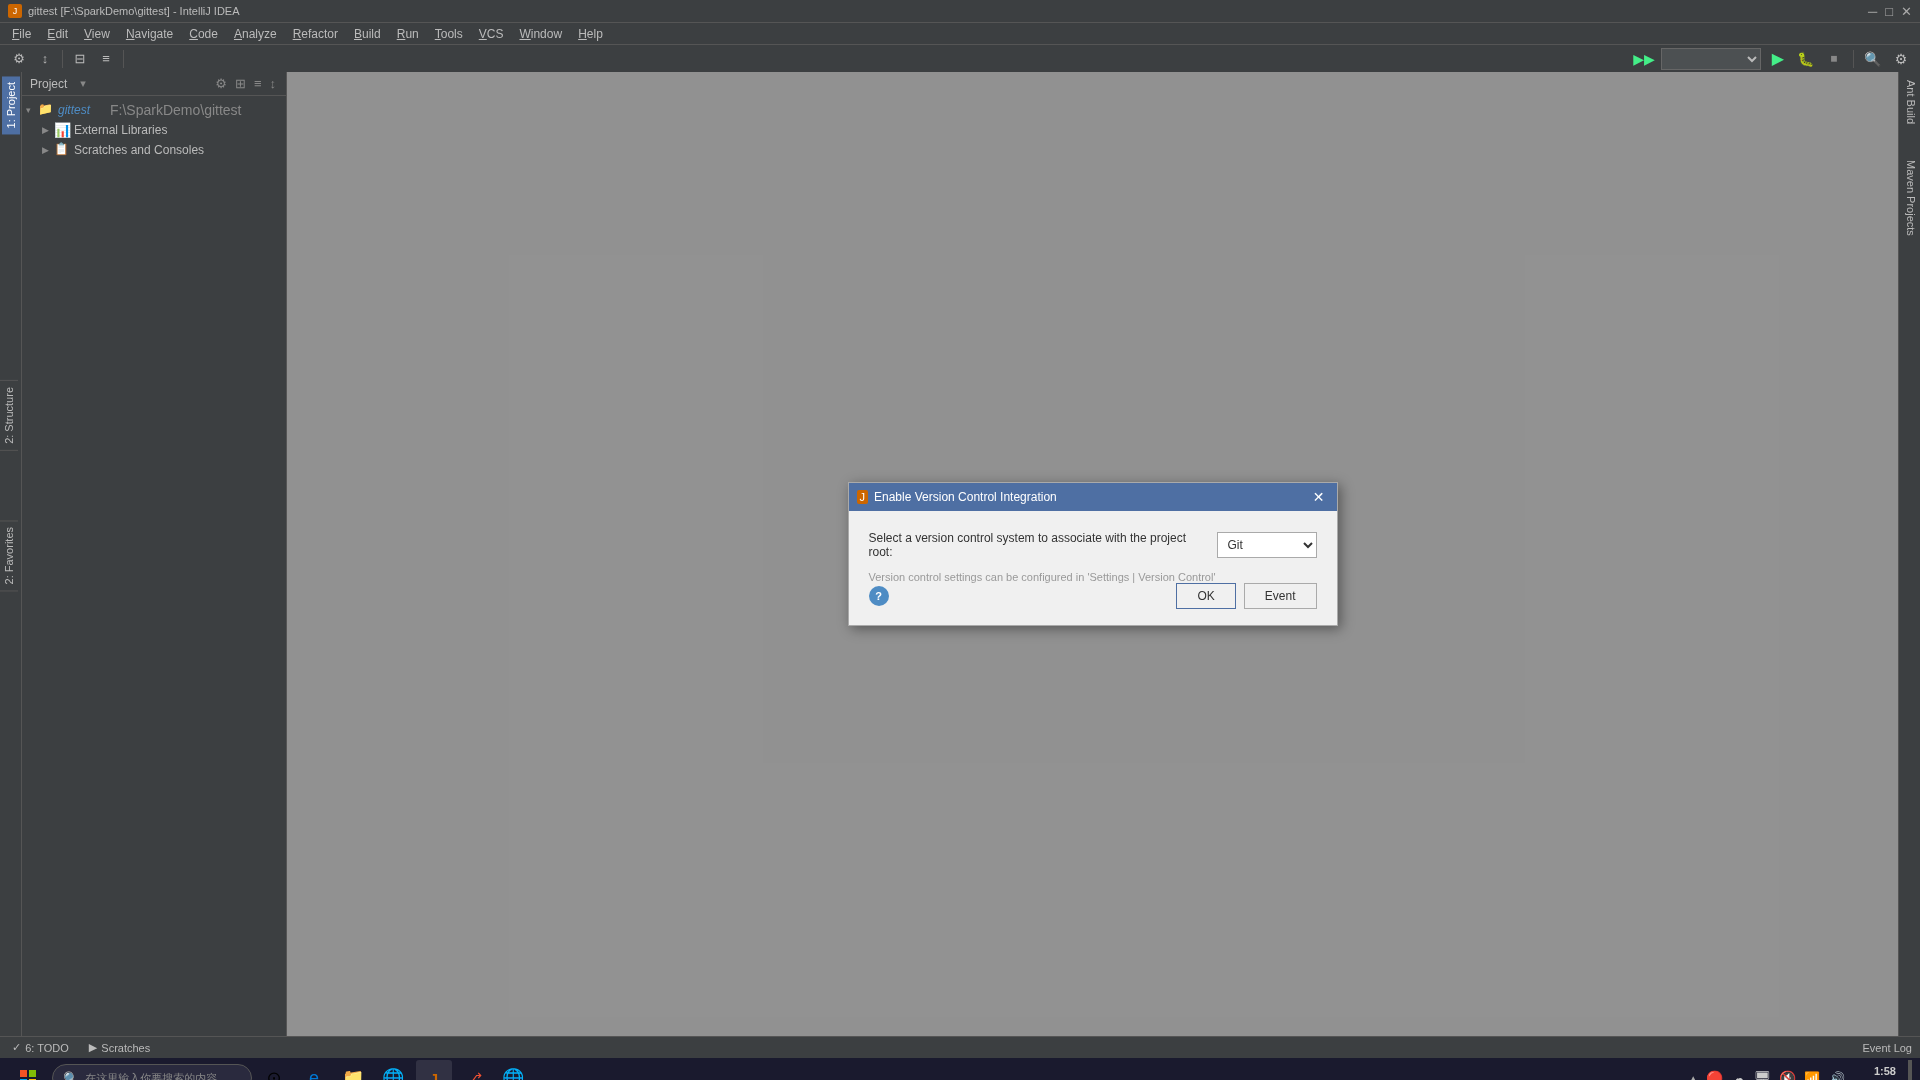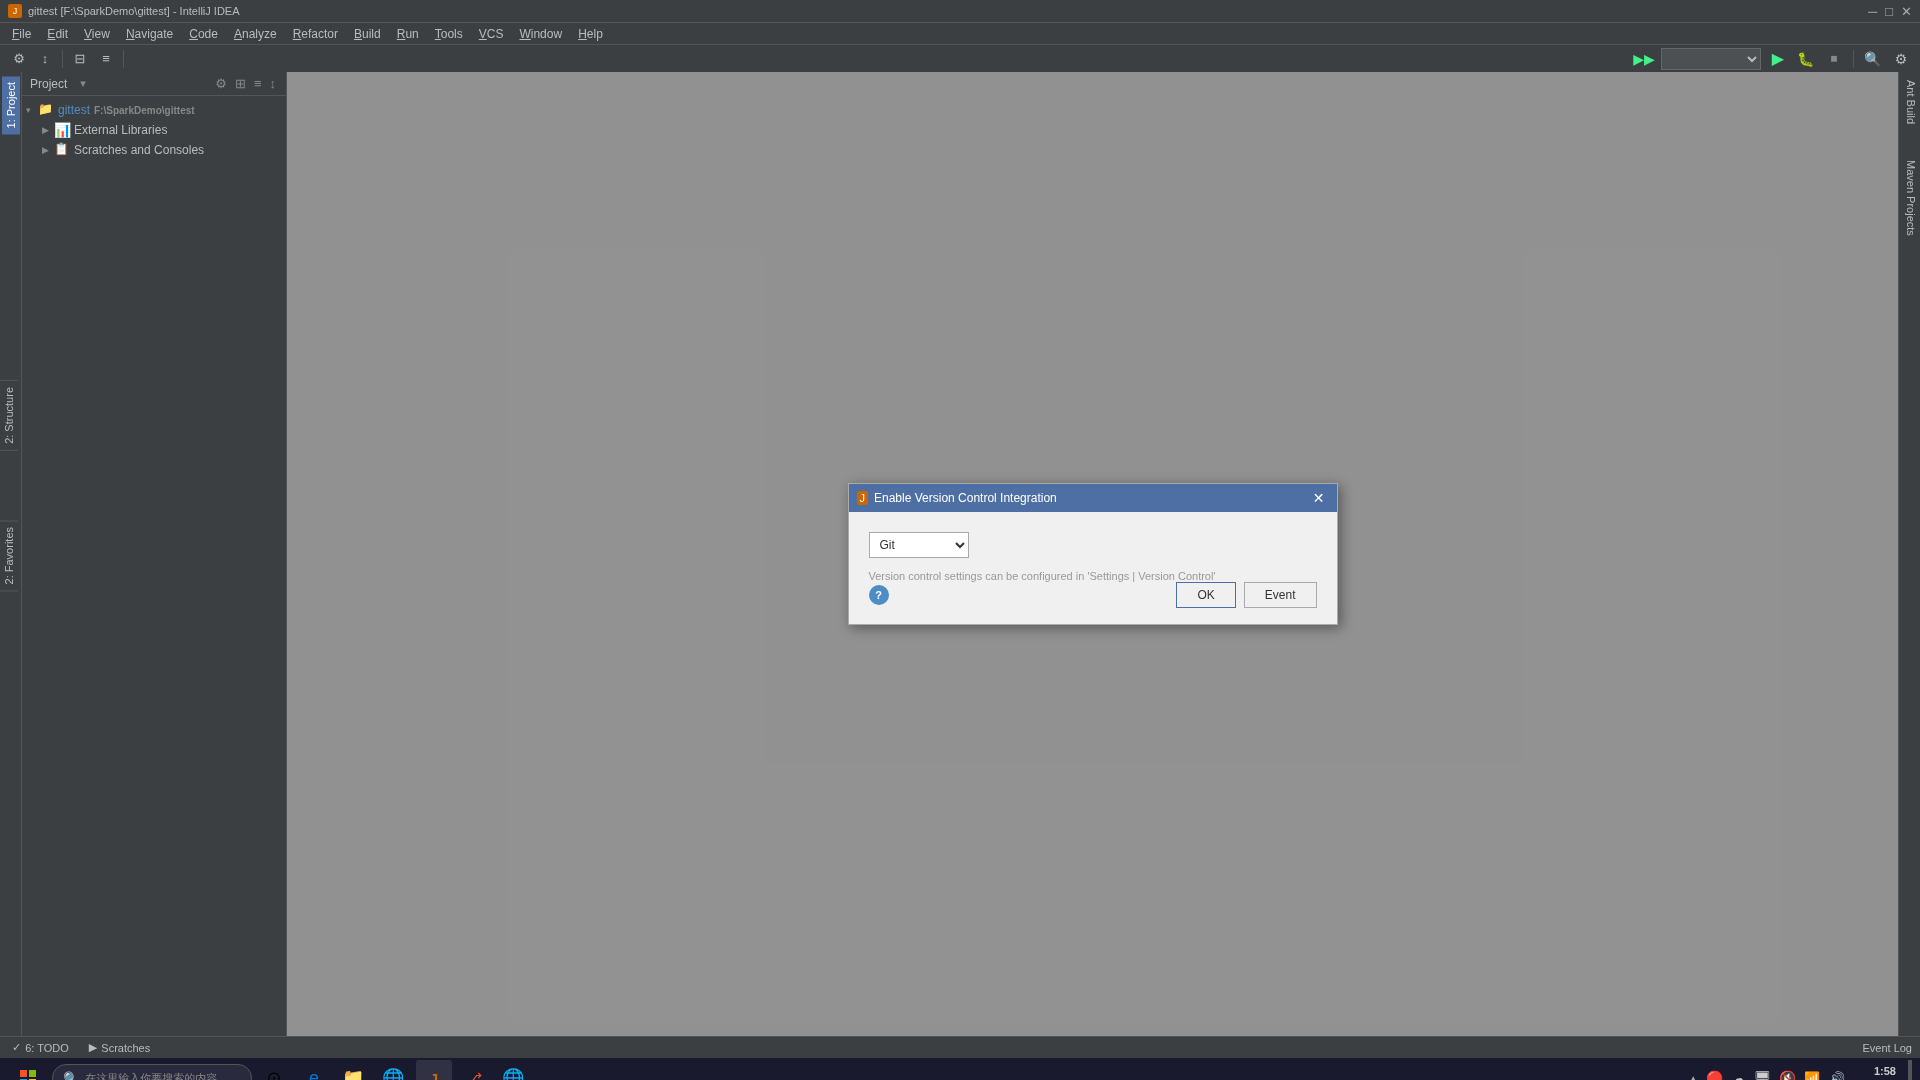--- a/index.html
+++ b/index.html
@@ -493,22 +493,22 @@
         <span class="panel-icon-btn">≡</span>
         <span class="panel-icon-btn">↕</span>
       </div>
     </div>
 
     <div id="project-tree">
 
       <div class="tree-item">
         <span class="tree-arrow">▾</span>
         <span class="tree-icon icon-project">📁</span>
-        <span style="color:#4e8cc4; font-weight:500;">gittest</span>
-        <span style="color:#888; margin-left:4px; font-size:10px;font-weight:bold;">F:\SparkDemo\gittest</span>
+        <span style="color:#4e8cc4; font-weight:500;font-style:italic;">gittest</span>
+        <span style="color:#888; margin-left:20px; font-size:14px;">F:\SparkDemo\gittest</span>
       </div>
 
       <div class="tree-item" style="padding-left: 20px;">
         <span class="tree-arrow">▶</span>
         <span class="tree-icon icon-library" style="color:#6a8ec4; font-size:14px;">📊</span>
         <span>External Libraries</span>
       </div>
 
       <div class="tree-item" style="padding-left: 20px;">
         <span class="tree-arrow">▶</span>
@@ -528,20 +528,21 @@
         <div id="dialog-titlebar">
           <div id="dialog-titlebar-left">
             <span style="font-size:11px; background:#cc6600; color:white; padding:1px 3px; border-radius:2px;">J</span>
             <span>Enable Version Control Integration</span>
           </div>
           <div id="dialog-close-btn">✕</div>
         </div>
 
         <div id="dialog-content">
           <div id="dialog-label-row">
+            <span id="dialog-label">Select a version control system to associate with the project root:</span>
             <select id="vcs-select">
               <option value="Git">Git</option>
               <option value="CVS">CVS</option>
               <option value="Mercurial">Mercurial</option>
               <option value="Subversion">Subversion</option>
             </select>
           </div>
 
           <div id="dialog-hint">Version control settings can be configured in 'Settings | Version Control'</div>
 

